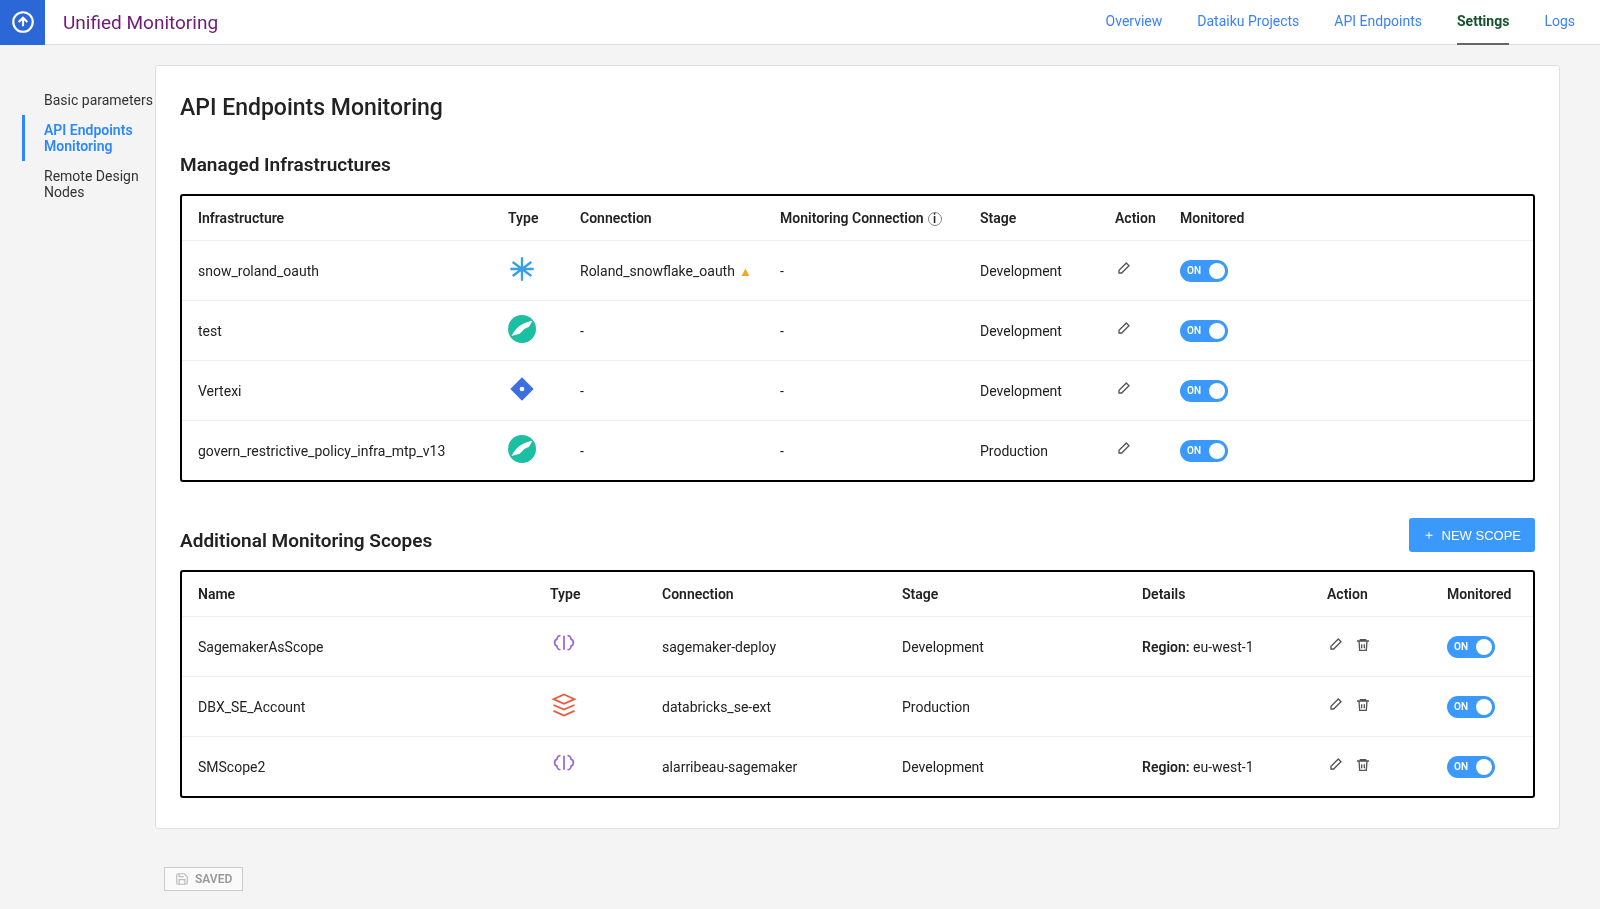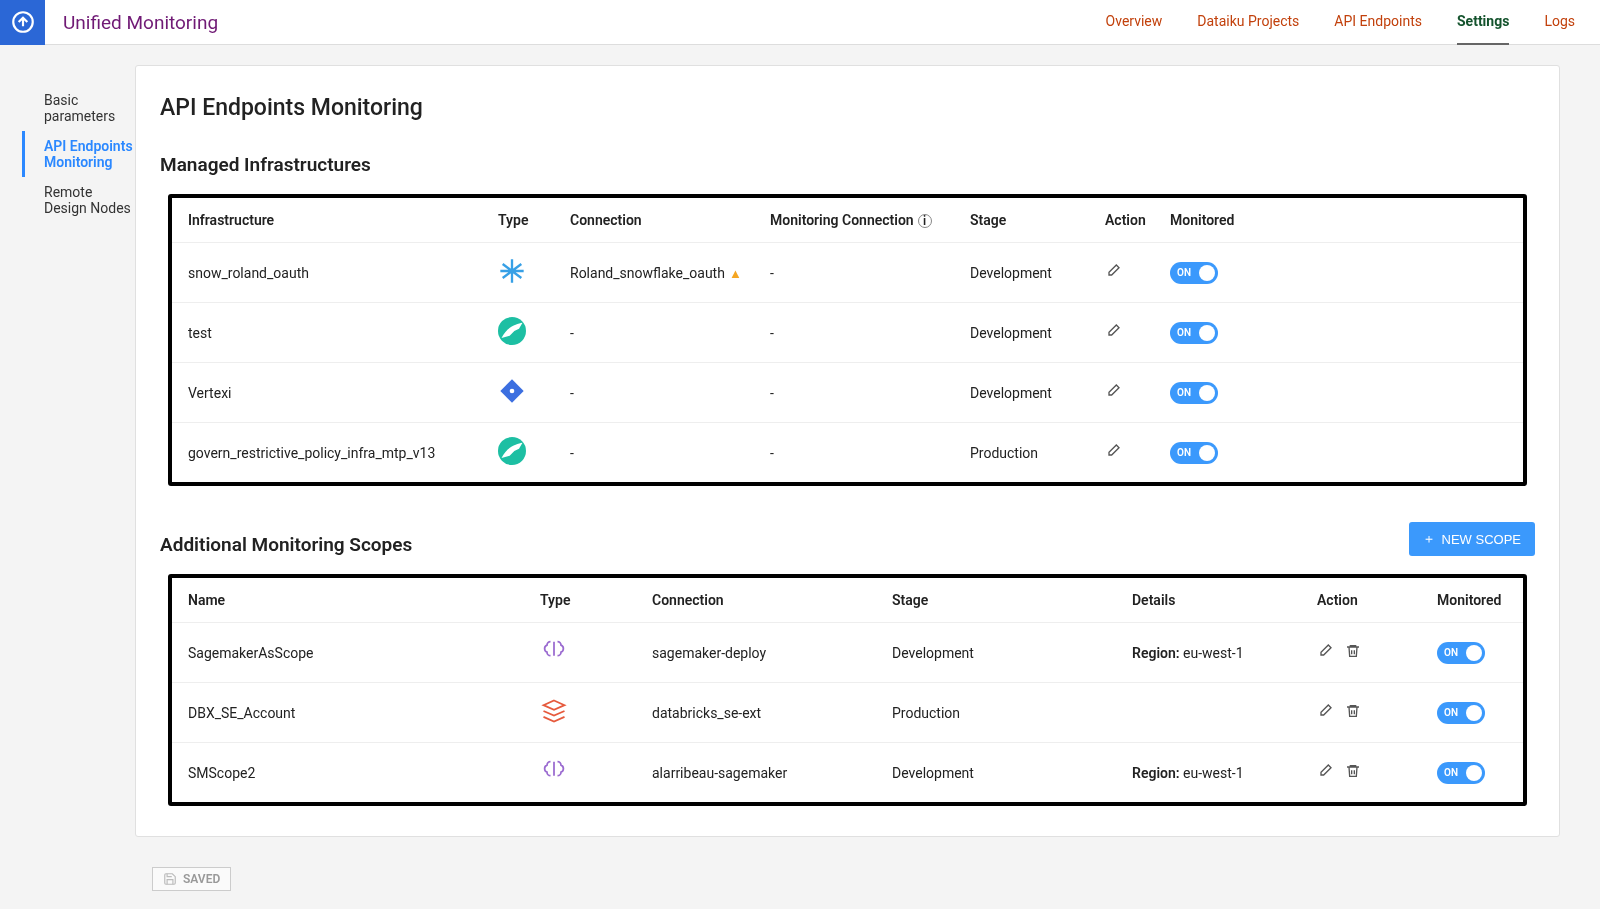--- a/index.html
+++ b/index.html
@@ -1,54 +1,54 @@
 <!DOCTYPE html>
 <html><head>
 <meta charset="utf-8">
 <style>
 * { margin: 0; padding: 0; box-sizing: border-box; }
 body { font-family: -apple-system, BlinkMacSystemFont, "Segoe UI", Roboto, sans-serif; background: #f4f4f4; color: #222; font-size: 14px; }
 .topbar { background: #fff; height: 45px; display: flex; align-items: center; border-bottom: 1px solid #ddd; }
 .logo-box { width: 45px; height: 45px; background: #2b67d6; display: flex; align-items: center; justify-content: center; }
 .app-title { font-size: 19px; font-weight: 400; margin-left: 18px; color: #701a75; }
 .topnav { margin-left: auto; display: flex; gap: 35px; padding-right: 25px; height: 45px; align-items: stretch; }
-.topnav-item { color: #c2410c; font-size: 14px; display: flex; align-items: center; cursor: pointer; border-bottom: 2px solid transparent; }
+.topnav-item { color: #3b82f6; font-size: 14px; display: flex; align-items: center; cursor: pointer; border-bottom: 2px solid transparent; }
 .topnav-item.active { color: #14532d; border-bottom: 2px solid #666; font-weight: 700; }
 .layout { display: flex; }
 .sidebar { width: 232px; padding: 40px 0 0 22px; }
 .side-item { padding: 7px 0 7px 19px; color: #333; cursor: pointer; font-size: 14px; border-left: 3px solid transparent; }
 .side-item.active { color: #2b88ff; font-weight: 600; border-left: 3px solid #2b88ff; }
 .main { flex: 1; padding: 20px 40px 30px 0; position: relative; }
 .panel { background: #fff; border: 1px solid #e0e0e0; border-radius: 3px; padding: 28px 0 30px 0; margin-bottom: 0; }
 .page-h1 { font-size: 23px; font-weight: 500; margin-bottom: 32px; padding-left: 24px; }
 .section-h2 { font-size: 19px; font-weight: 600; margin-bottom: 18px; padding-left: 24px; }
 .section-block { margin-bottom: 36px; }
 .section-head-row { display: flex; align-items: flex-end; justify-content: space-between; padding-right: 24px; margin-bottom: 18px; }
 .section-head-row .section-h2 { margin-bottom: 0; }
 .new-scope-btn { background: #3b99fc; color: #fff; border: none; padding: 8px 14px; border-radius: 3px; font-size: 13px; font-weight: 500; cursor: pointer; display: flex; align-items: center; gap: 6px; }
-.table { border: 4px solid #000000; margin: 0 32px; border-radius: 3px; }
+.table { border: 2px solid #000000; margin: 0 24px; border-radius: 3px; }
 .thead, .trow { display: grid; align-items: center; padding: 14px 16px; }
 .infra-grid { grid-template-columns: 310px 72px 200px 200px 135px 65px 70px; }
 .scope-grid { grid-template-columns: 312px 72px 200px 200px 145px 80px 70px; gap: 40px; }
 .thead { font-weight: 600; font-size: 14px; }
 .trow { border-top: 1px solid #eee; font-size: 14px; }
 .iconcell svg { width: 28px; height: 28px; }
 .snow-icon { color: #37a0e6; }
 .bird-icon { background: #1dbfa3; border-radius: 50%; width: 28px; height: 28px; display: inline-flex; align-items: center; justify-content: center; }
 .diamond-icon { color: #3c6fe0; }
 .brain-icon { color: #9a6ad0; }
 .stack-icon { color: #e65a3d; }
 .warn-icon { color: #f5a623; margin-left: 4px; font-size: 13px; }
 .action-icon { color: #555; cursor: pointer; }
 .action-cell { display: flex; gap: 12px; }
 .toggle { width: 48px; height: 22px; background: #3b99fc; border-radius: 11px; position: relative; cursor: pointer; display: inline-flex; align-items: center; }
 .toggle .knob { width: 16px; height: 16px; background: #fff; border-radius: 50%; position: absolute; right: 3px; }
 .toggle .lbl { color: #fff; font-size: 10px; font-weight: 600; margin-left: 7px; }
 .info-icon { font-size: 12px; border: 1px solid #888; border-radius: 50%; width: 14px; height: 14px; display: inline-flex; align-items: center; justify-content: center; margin-left: 4px; }
-.saved-badge { position: fixed; left: 152px; bottom: 18px; border: 1px solid #ccc; color: #999; padding: 4px 10px; font-size: 12px; font-weight: 600; display: flex; align-items: center; gap: 6px; background: #fafafa; }
+.saved-badge { position: fixed; left: 164px; bottom: 18px; border: 1px solid #ccc; color: #999; padding: 4px 10px; font-size: 12px; font-weight: 600; display: flex; align-items: center; gap: 6px; background: #fafafa; }
 .details-cell b { font-weight: 600; }
 </style>
 </head>
 <body>
 
 <div class="topbar">
   <div class="logo-box">
     <svg width="26" height="26" viewBox="0 0 24 24" fill="none" stroke="#fff" stroke-width="2">
         <circle cx="12" cy="12" r="9"></circle>
         <path d="M12 16 V8 M8 12 l4-4 4 4"></path>

